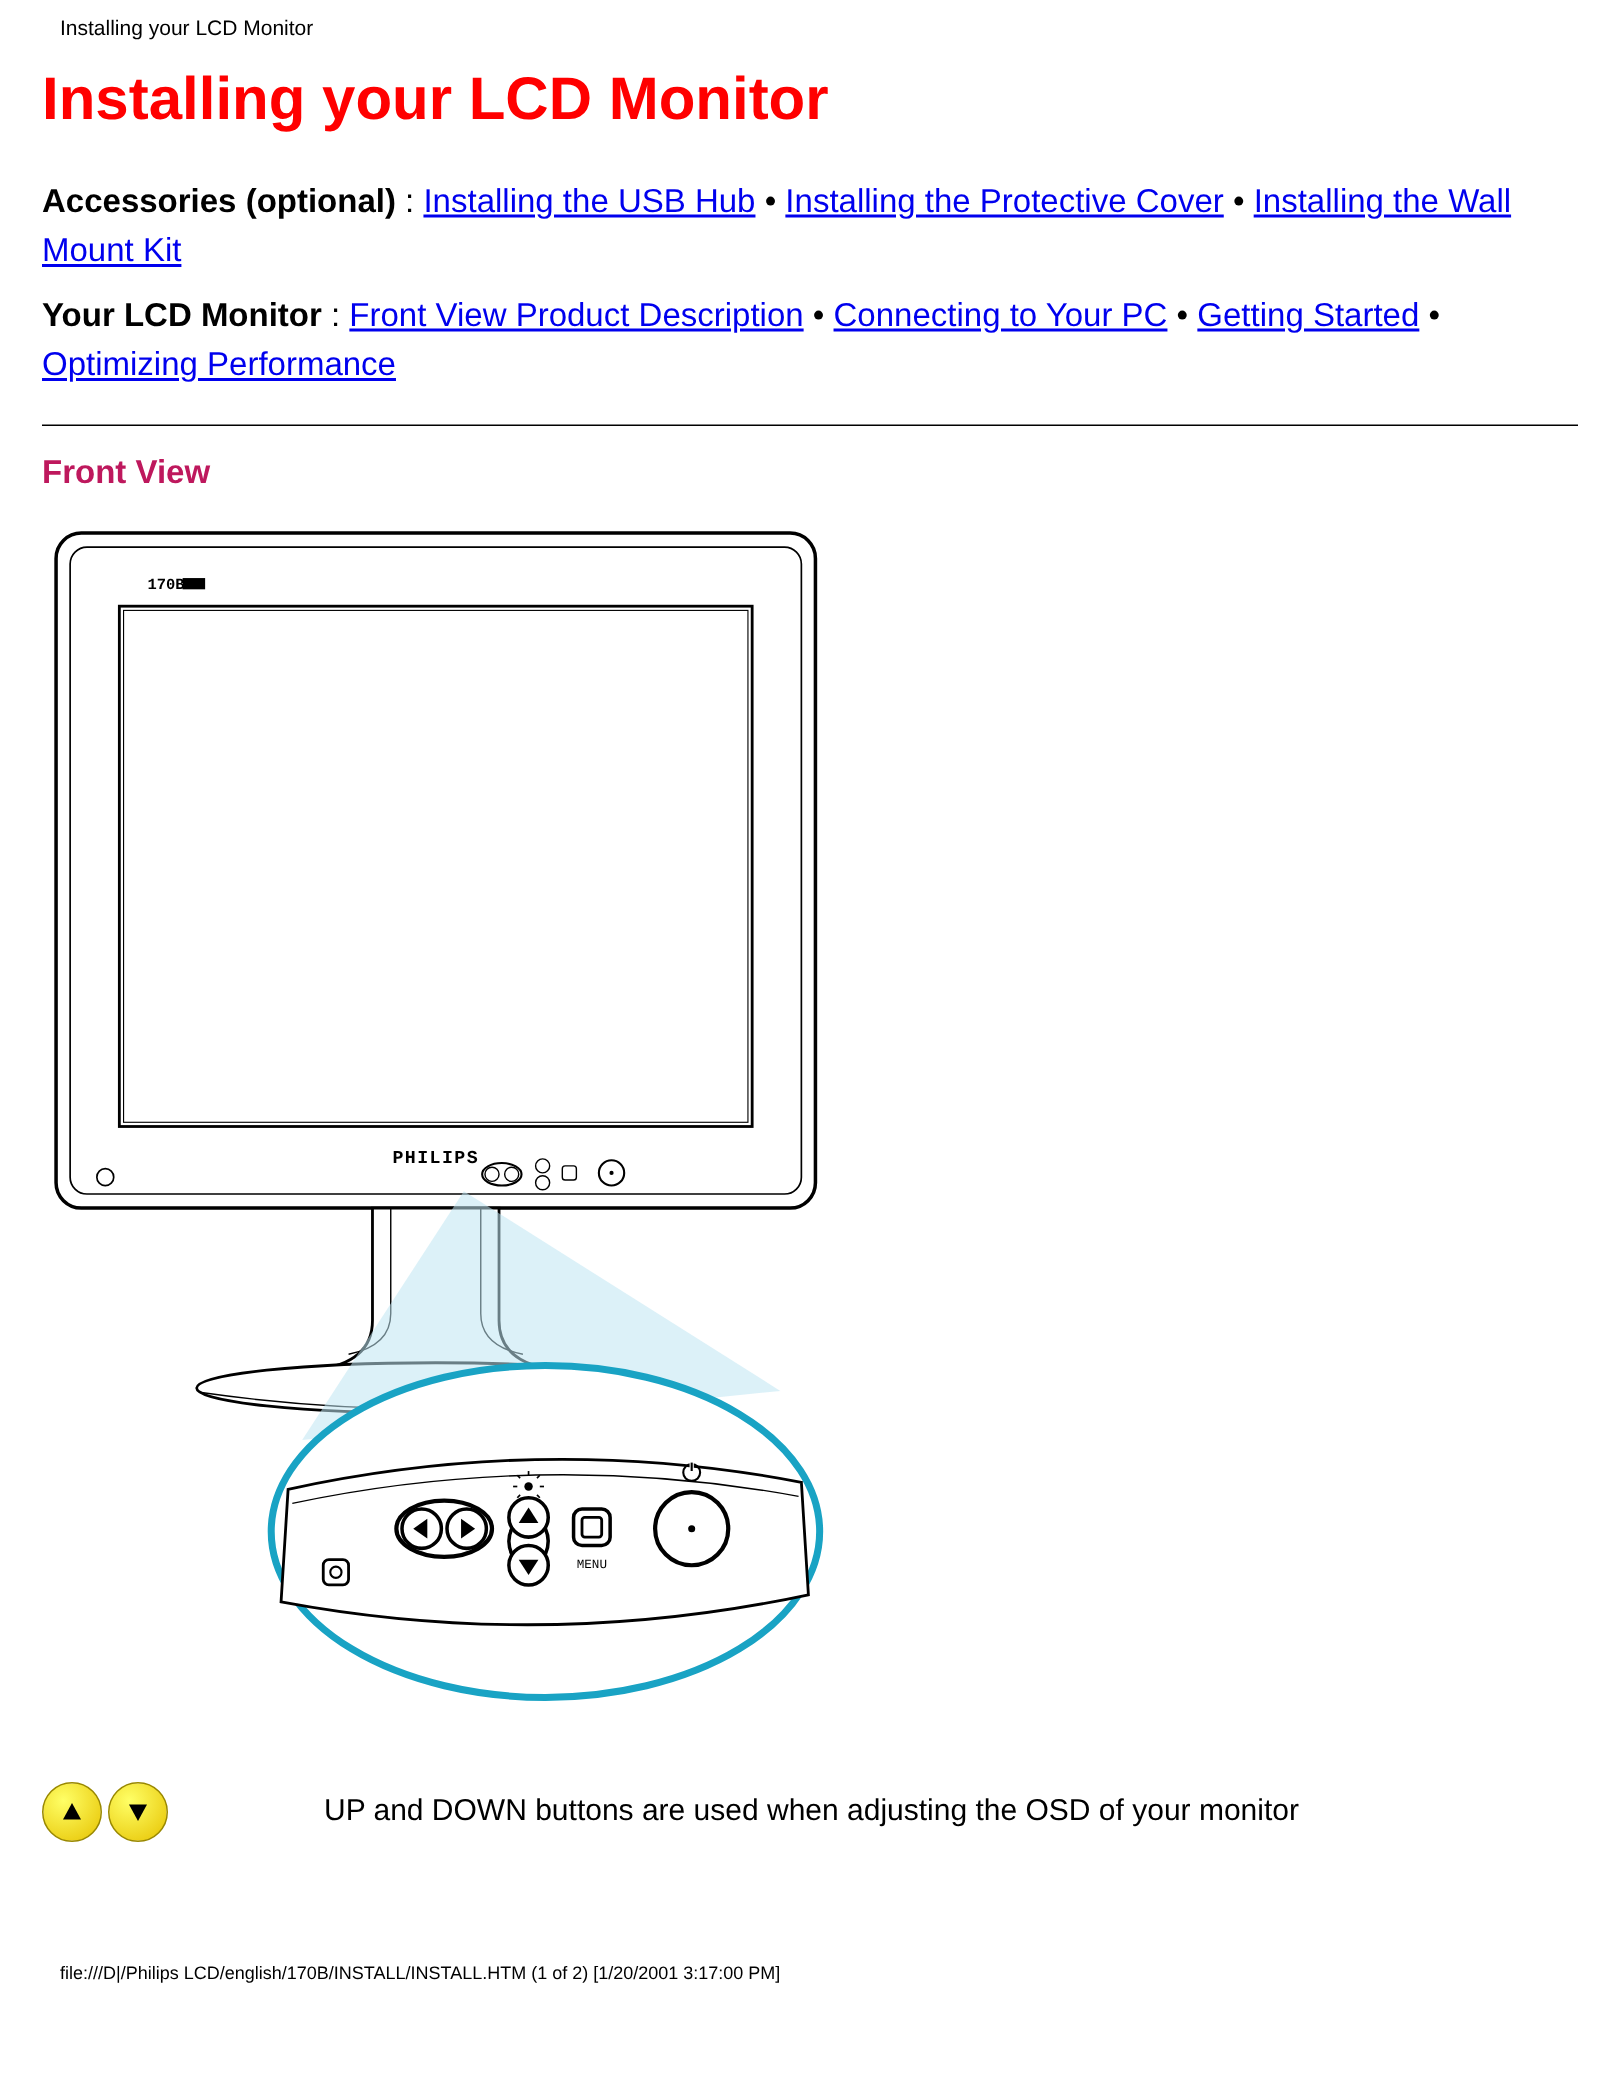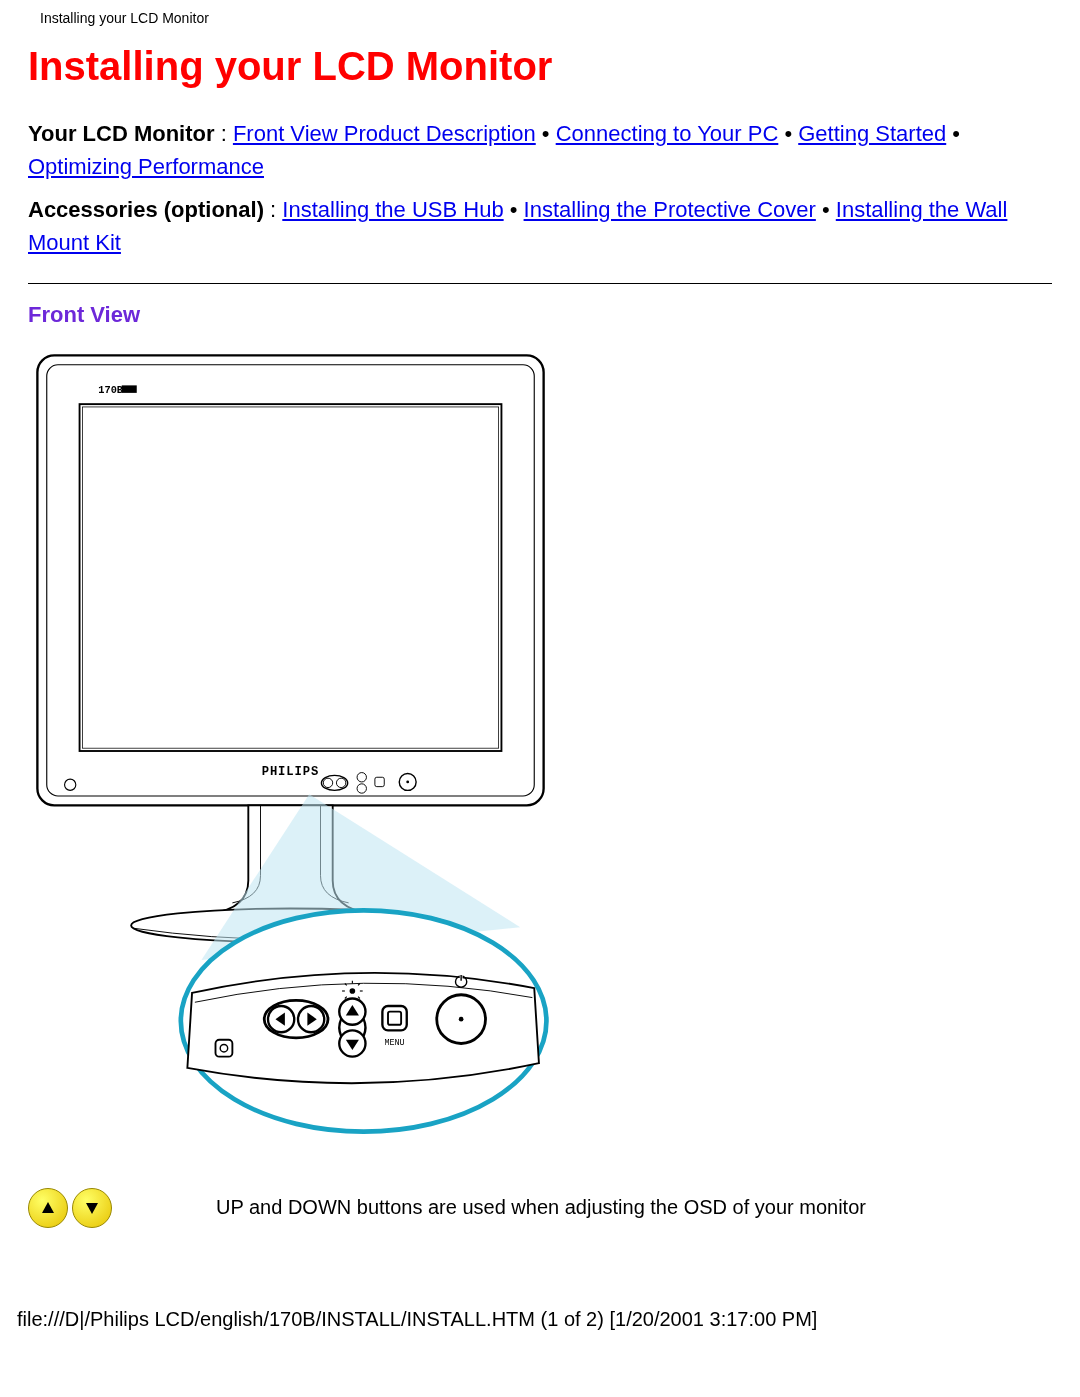--- a/index.html
+++ b/index.html
@@ -34,21 +34,21 @@
   a.nav-link {
     color: #0000ee;
     text-decoration: underline;
   }
   hr.divider {
     border: none;
     border-top: 1px solid #000;
     margin: 24px 0 18px 0;
   }
   h2.section-heading {
-    color: #6d28d9;
+    color: #be185d;
     font-size: 22px;
     font-weight: bold;
     margin: 0 0 18px 0;
   }
   .diagram-wrap {
     width: 525px;
     margin-bottom: 40px;
     font-family: Liberation Mono, monospace;
   }
   .button-row {
@@ -69,41 +69,41 @@
   }
   .yellow-btn svg {
     width: 16px;
     height: 16px;
   }
   .button-desc {
     font-size: 20px;
     margin-left: 100px;
   }
   .footer {
-    font-size: 20px;
-    padding: 60px 0 12px 17px;
+    font-size: 12px;
+    padding: 60px 0 12px 40px;
   }
 </style>
 </head>
 <body>
 
 <div class="page-header">
   <span>Installing your LCD Monitor</span>
 </div>
 
 <div class="content">
 
   <h1 class="page-title">Installing your LCD Monitor</h1>
 
   <div class="intro-line">
+    <span class="label">Accessories (optional)</span><span> : </span><a class="nav-link">Installing the USB Hub</a> • <a class="nav-link">Installing the Protective Cover</a> • <a class="nav-link">Installing the Wall Mount Kit</a>
+  </div>
+
+  <div class="intro-line">
     <span class="label">Your LCD Monitor</span><span> : </span><a class="nav-link">Front View Product Description</a> • <a class="nav-link">Connecting to Your PC</a> • <a class="nav-link">Getting Started</a> • <a class="nav-link">Optimizing Performance</a>
-  </div>
-
-  <div class="intro-line">
-    <span class="label">Accessories (optional)</span><span> : </span><a class="nav-link">Installing the USB Hub</a> • <a class="nav-link">Installing the Protective Cover</a> • <a class="nav-link">Installing the Wall Mount Kit</a>
   </div>
 
   <hr class="divider">
 
   <h2 class="section-heading">Front View</h2>
 
   <div class="diagram-wrap">
     <svg viewBox="0 0 560 850" width="525">
 
       <rect x="10" y="10" width="540" height="480" rx="18" ry="18" fill="#fff" stroke="#000" stroke-width="2.5"></rect>

